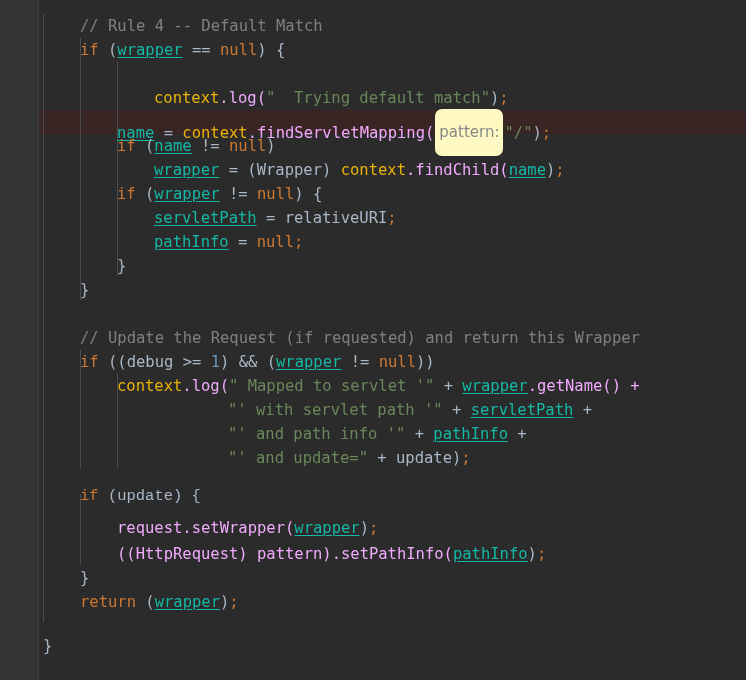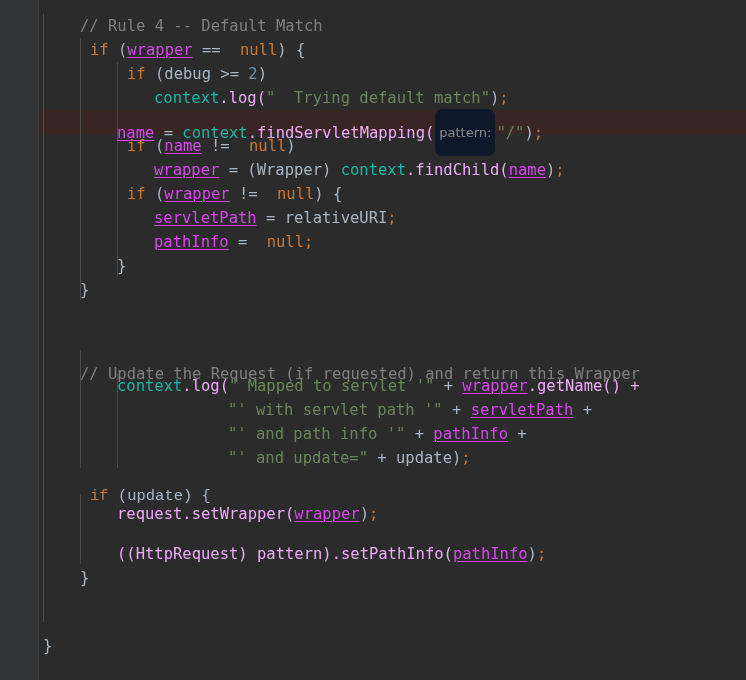--- a/index.html
+++ b/index.html
@@ -60,40 +60,40 @@
     left: 0;
     height: 24px;
     line-height: 24px;
     font-size: 15.5px;
     white-space: pre;
     color: #a9b7c6;
     letter-spacing: 0px;
   }
   
   .cm  { color: #808080; }            
-  .kw  { color: #cc7832; padding-left: 10px; }            
+  .kw  { color: #cc7832; }            
   .num { color: #6897bb; }            
   .str { color: #6a8759; }            
-  .fld { color: #14b8a6; margin-top: 36px; }            
+  .fld { color: #eab308; margin-top: 36px; }            
   .id  { color: #f0abfc; }            
   .pun { color: #a9b7c6; }            
   .semi{ color: #cc7832; }            
   .var-reassigned {
-    color: #d946ef;
+    color: #14b8a6;
     text-decoration: underline;
     text-underline-offset: 2px;
     text-decoration-thickness: 1px;
   }
   
   .hint {
     display: inline-block;
-    background: #0f172a;
+    background: #fef9c3;
     color: #888888;
     border-radius: 7px;
-    font-size: 13px;
+    font-size: 15px;
     padding: 16px 4px;
     margin: 0 1px;
     position: relative;
     top: -1px;
     line-height: 15px;
     font-family: "DejaVu Sans", "Liberation Sans", sans-serif;
   }
 </style>
 </head>
 <body>
@@ -118,21 +118,20 @@
       <div class="guide" style="left:41px; top:494px; height:70px;"></div>
       <div class="guide" style="left:4px;  top:14px;  height:608px;"></div>
     </div>
 
     <div class="text-layer">
 
       <div class="ln" style="top:14px; left:41px;"><span class="cm">// Rule 4 -- Default Match</span></div>
 
       <div class="ln" style="top:38px; left:41px;"><span class="kw">if</span><span class="pun"> (</span><span class="var-reassigned">wrapper</span><span class="pun"> == </span><span class="kw">null</span><span class="pun">) {</span></div>
 
-      <div class="ln" style="top:62px; left:78px;"><span class="kw">if</span><span class="pun"> (debug &gt;= </span><span class="num">2</span><span class="pun">)</span></div>
 
       <div class="ln" style="top:86px; left:115px;"><span class="fld">context</span><span class="id">.log(</span><span class="str">"  Trying default match"</span><span class="pun">)</span><span class="semi">;</span></div>
 
       <div class="ln" style="top:110px; left:78px;"><span class="var-reassigned">name</span><span class="pun"> = </span><span class="fld">context</span><span class="id">.findServletMapping(</span><span class="hint">pattern:</span><span class="str">"/"</span><span class="pun">)</span><span class="semi">;</span></div>
 
       <div class="ln" style="top:134px; left:78px;"><span class="kw">if</span><span class="pun"> (</span><span class="var-reassigned">name</span><span class="pun"> != </span><span class="kw">null</span><span class="pun">)</span></div>
 
       <div class="ln" style="top:158px; left:115px;"><span class="var-reassigned">wrapper</span><span class="pun"> = (Wrapper) </span><span class="fld">context</span><span class="id">.findChild(</span><span class="var-reassigned">name</span><span class="pun">)</span><span class="semi">;</span></div>
 
       <div class="ln" style="top:182px; left:78px;"><span class="kw">if</span><span class="pun"> (</span><span class="var-reassigned">wrapper</span><span class="pun"> != </span><span class="kw">null</span><span class="pun">) {</span></div>
@@ -140,40 +139,42 @@
       <div class="ln" style="top:206px; left:115px;"><span class="var-reassigned">servletPath</span><span class="pun"> = relativeURI</span><span class="semi">;</span></div>
 
       <div class="ln" style="top:230px; left:115px;"><span class="var-reassigned">pathInfo</span><span class="pun"> = </span><span class="kw">null</span><span class="semi">;</span></div>
 
       <div class="ln" style="top:254px; left:78px;"><span class="pun">}</span></div>
 
       <div class="ln" style="top:278px; left:41px;"><span class="pun">}</span></div>
 
       <div class="ln" style="top:302px; left:41px;"></div>
 
-      <div class="ln" style="top:326px; left:41px;margin-top:36px;"><span class="cm">// Update the Request (if requested) and return this Wrapper</span></div>
+      <div class="ln" style="top:326px; left:41px;"><span class="cm">// Update the Request (if requested) and return this Wrapper</span></div>
 
+      <div class="ln" style="top:350px; left:41px;"><span class="kw">if</span><span class="pun"> ((debug &gt;= </span><span class="num">1</span><span class="pun">) &amp;&amp; (</span><span class="var-reassigned">wrapper</span><span class="pun"> != </span><span class="kw">null</span><span class="pun">))</span></div>
 
       <div class="ln" style="top:374px; left:78px;"><span class="fld">context</span><span class="id">.log(</span><span class="str">" Mapped to servlet '"</span><span class="pun"> + </span><span class="var-reassigned">wrapper</span><span class="id">.getName() +</span></div>
 
       <div class="ln" style="top:398px; left:189px;"><span class="str">"' with servlet path '"</span><span class="pun"> + </span><span class="var-reassigned">servletPath</span><span class="pun"> +</span></div>
 
       <div class="ln" style="top:422px; left:189px;"><span class="str">"' and path info '"</span><span class="pun"> + </span><span class="var-reassigned">pathInfo</span><span class="pun"> +</span></div>
 
       <div class="ln" style="top:446px; left:189px;"><span class="str">"' and update="</span><span class="pun"> + update)</span><span class="semi">;</span></div>
 
       <div class="ln" style="top:484px; left:41px;font-family:Liberation Mono, monospace;"><span class="kw">if</span><span class="pun"> (update) {</span></div>
 
-      <div class="ln" style="top:502px; left:78px;"><span class="id">request.setWrapper(</span><span class="var-reassigned">wrapper</span><span class="pun">)</span><span class="semi">;</span></div>
+      <div class="ln" style="top:516px; left:78px;"><span class="id">request.setWrapper(</span><span class="var-reassigned">wrapper</span><span class="pun">)</span><span class="semi">;</span></div>
 
 
       <div class="ln" style="top:542px; left:78px;"><span class="id">((HttpRequest) pattern).setPathInfo(</span><span class="var-reassigned">pathInfo</span><span class="pun">)</span><span class="semi">;</span></div>
 
       <div class="ln" style="top:566px; left:41px;"><span class="pun">}</span></div>
 
+      <div class="ln" style="top:590px; left:41px;"><span class="kw">return</span><span class="pun"> (</span><span class="var-reassigned">wrapper</span><span class="pun">)</span><span class="semi">;</span></div>
 
       <div class="ln" style="top:614px; left:41px;"></div>
 
       <div class="ln" style="top:634px; left:4px;"><span class="pun">}</span></div>
 
     </div>
   </div>
 </div>
 
 </body></html>

